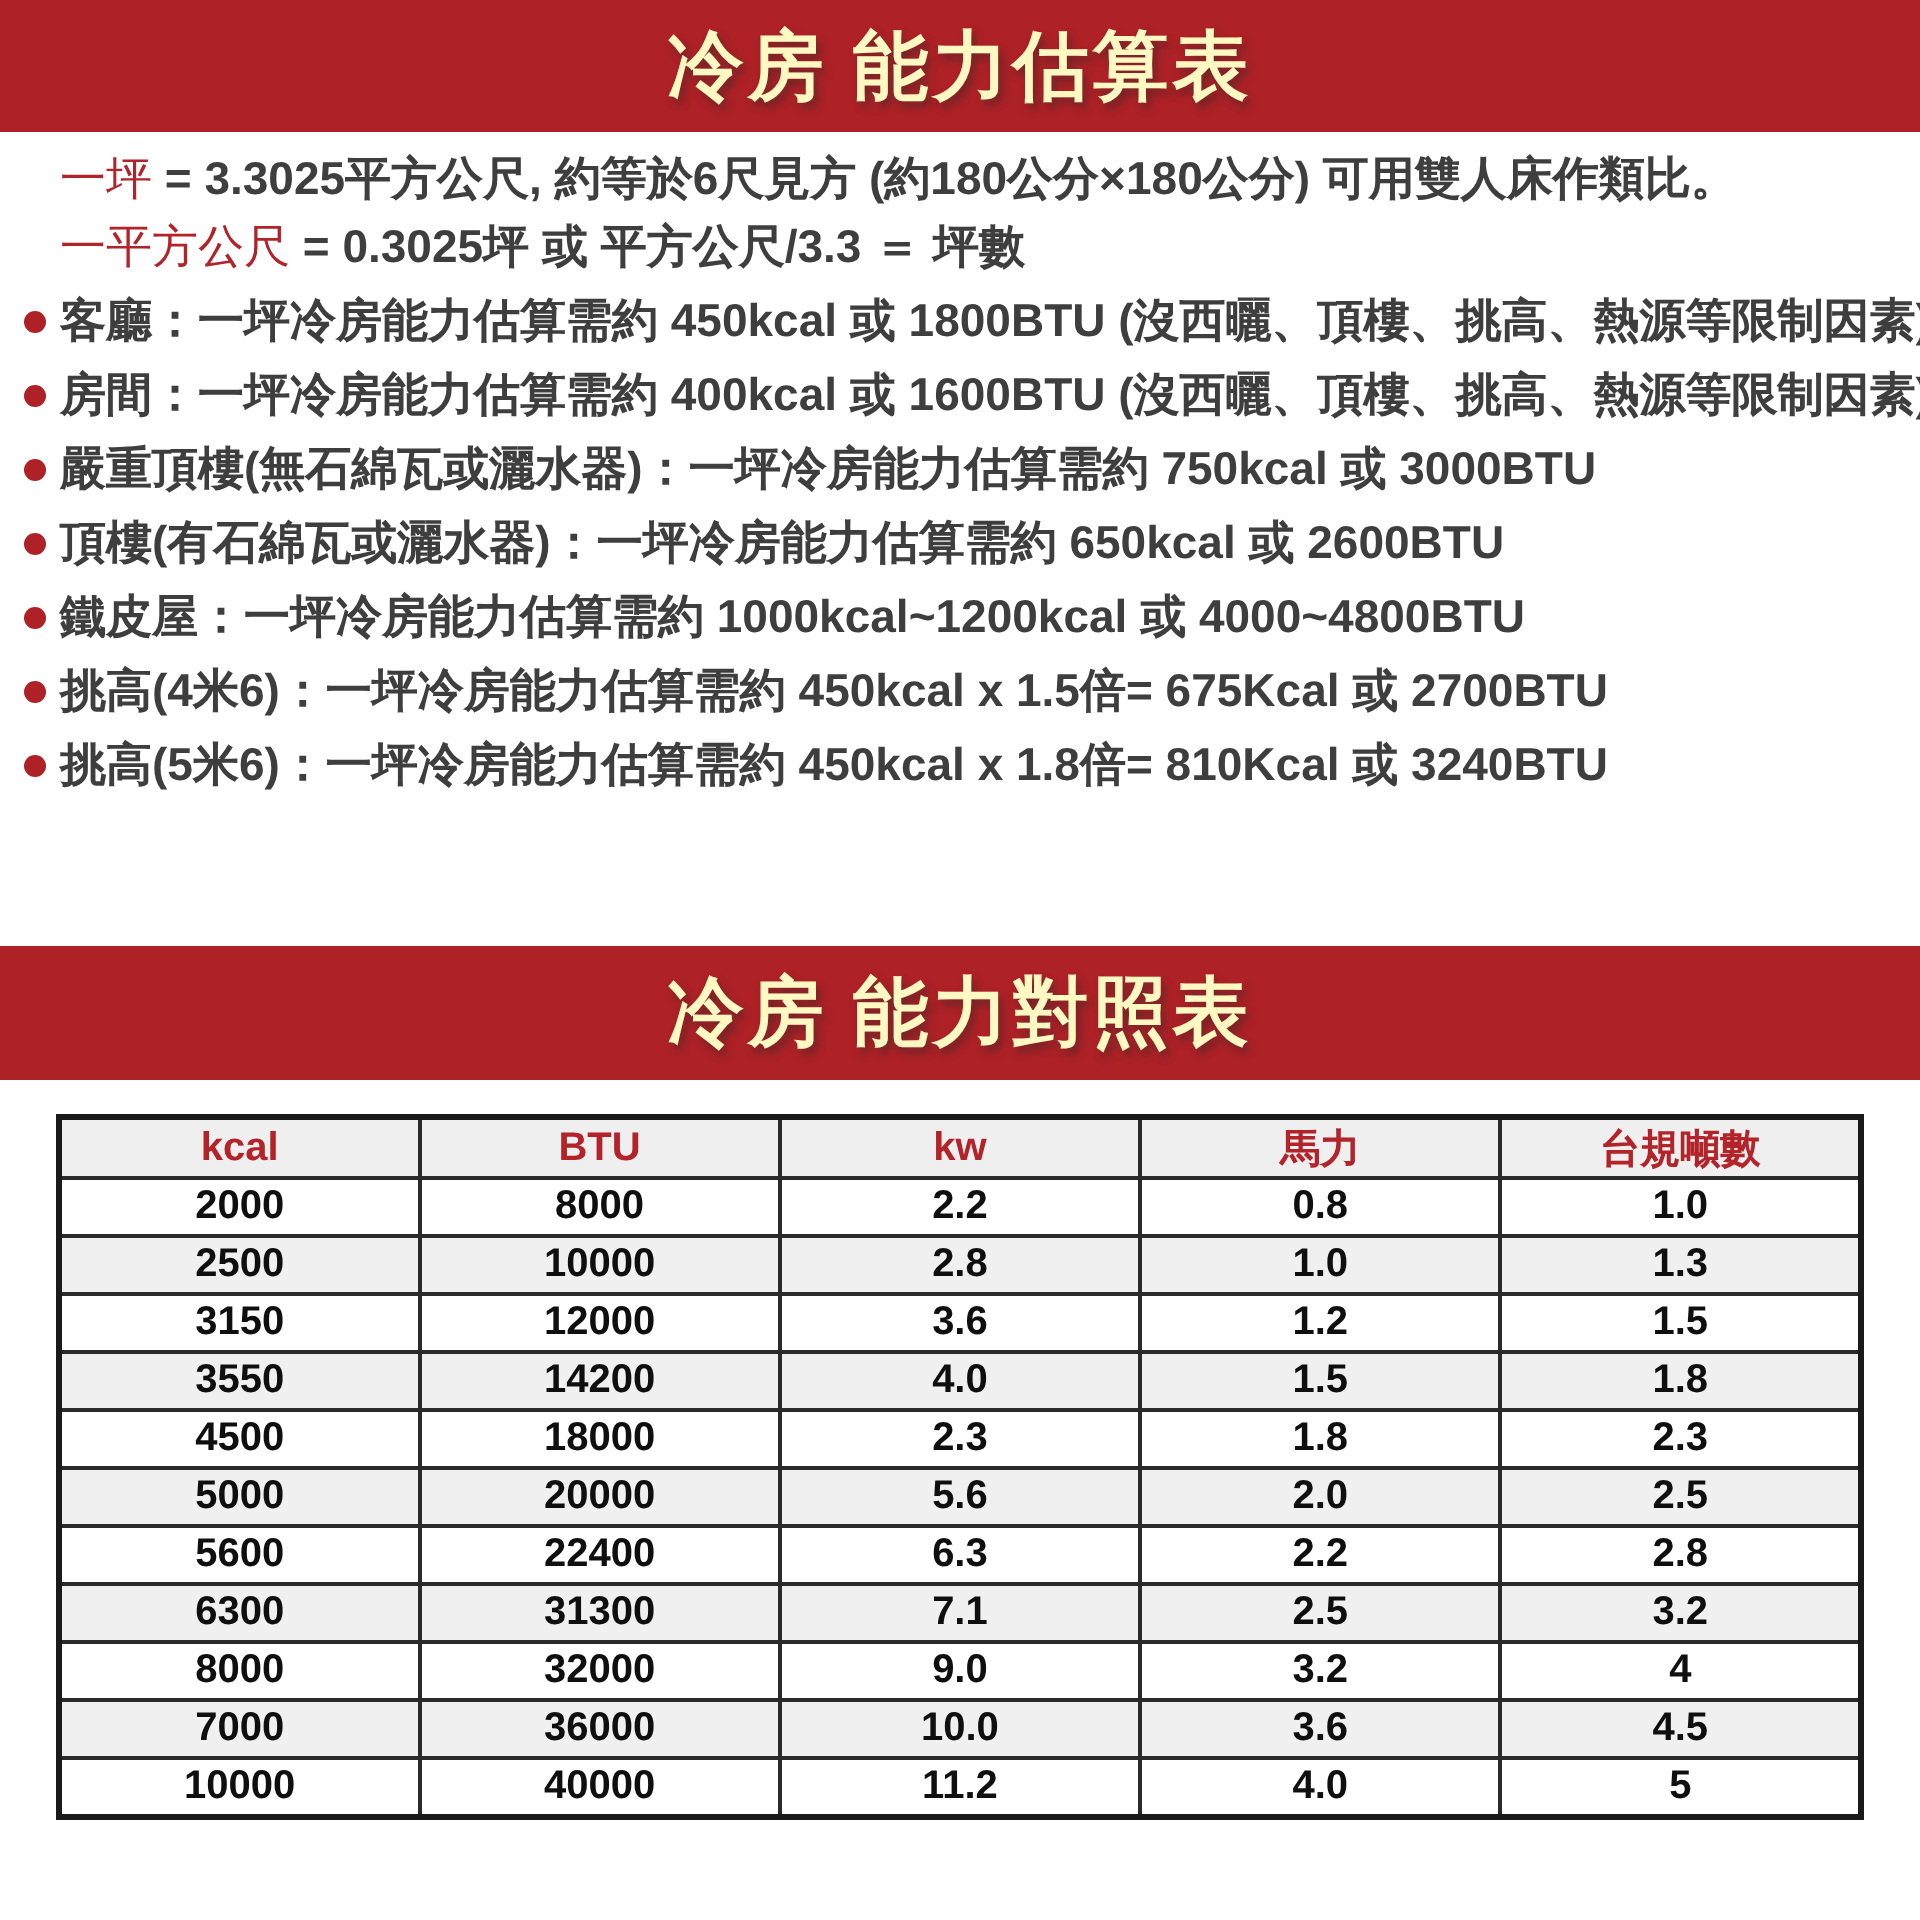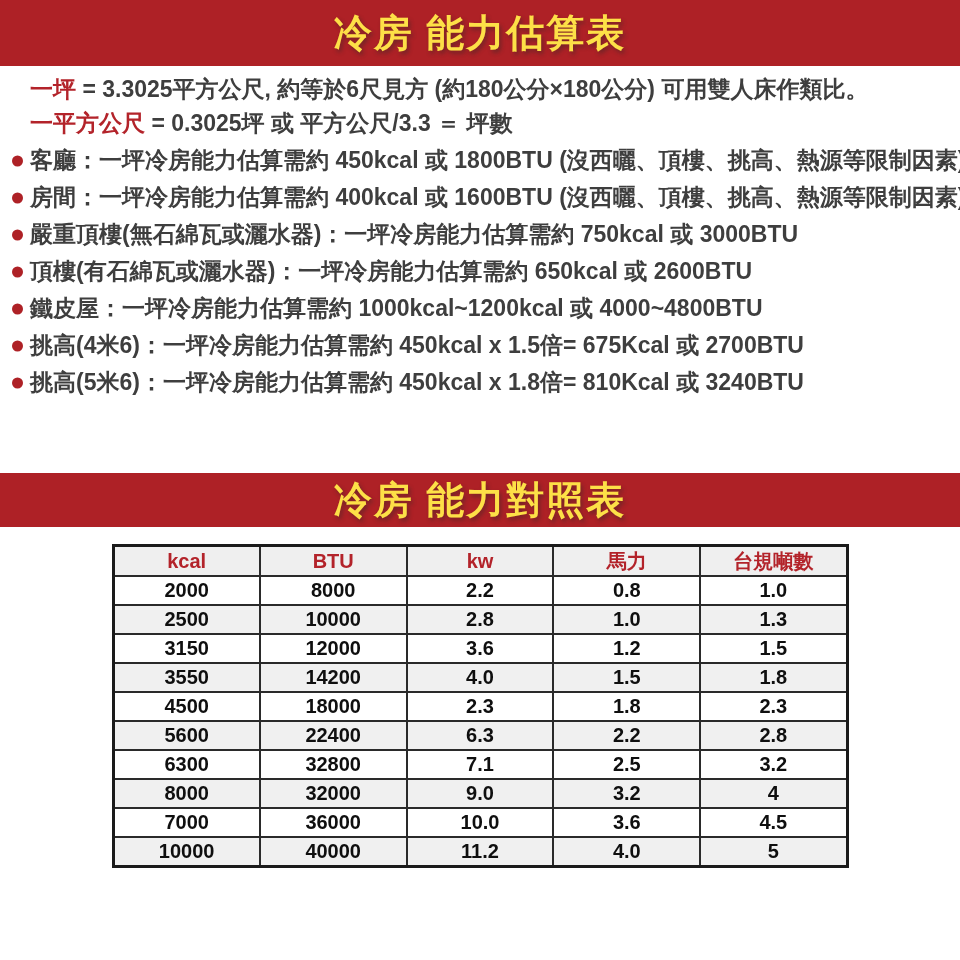--- a/index.html
+++ b/index.html
@@ -7,43 +7,43 @@
     width:960px;height:960px;
     background:#ffffff;
     font-family:"Liberation Sans","DejaVu Sans",sans-serif;
     overflow:hidden;
   }
   .bar{
     height:66px;
     background:#ae2126;
     display:flex;align-items:center;justify-content:center;
   }
-  .bar.second{height:54px;}
+  .bar.second{height:67px;}
   .bar h1{
     margin:0;
-    color:#fde047;
+    color:#fef9c3;
     font-size:38px;
     font-weight:900;
     letter-spacing:2px;
     text-shadow:2px 3px 4px rgba(40,40,40,.45);
   }
   .info{
     padding:6px 10px 0 30px;
     height:401px;
     box-sizing:content-box;
   }
   .intro-line{
     margin:0;
     line-height:34px;
     font-size:23px;
     font-weight:600;
     color:#3e3e3e;
     white-space:nowrap;
   }
-  .lead{color:#b3232a;font-weight:700;}
+  .lead{color:#b3232a;font-weight:400;}
   .bullets{
     list-style:none;
     margin:2px 0 0 -18px;
     padding:0;
   }
   .bullet-item{
     position:relative;
     padding-left:18px;
     line-height:37px;
     font-size:23px;
@@ -54,21 +54,21 @@
   .dot{
     position:absolute;
     left:0;top:50%;
     transform:translateY(-50%);
     width:11px;height:11px;
     border-radius:50%;
     background:#ae2126;
   }
   table.cmp{
     margin:17px auto 0 auto;
-    width:737px;
+    width:904px;
     border-collapse:collapse;
     border:3px solid #1a1a1a;
     table-layout:fixed;
     padding-left:24px;
   }
   table.cmp th, table.cmp td{
     border:2px solid #2a2a2a;
     text-align:center;
     padding:0;
     height:27px;
@@ -173,32 +173,39 @@
       </tr>
 
       <tr>
         <td>4500</td>
         <td>18000</td>
         <td>2.3</td>
         <td>1.8</td>
         <td>2.3</td>
       </tr>
 
+      <tr>
+        <td>5000</td>
+        <td>20000</td>
+        <td>5.6</td>
+        <td>2.0</td>
+        <td>2.5</td>
+      </tr>
 
       <tr>
         <td>5600</td>
         <td>22400</td>
         <td>6.3</td>
         <td>2.2</td>
         <td>2.8</td>
       </tr>
 
       <tr>
         <td>6300</td>
-        <td>32800</td>
+        <td>31300</td>
         <td>7.1</td>
         <td>2.5</td>
         <td>3.2</td>
       </tr>
 
 
       <tr>
         <td>8000</td>
         <td>32000</td>
         <td>9.0</td>

